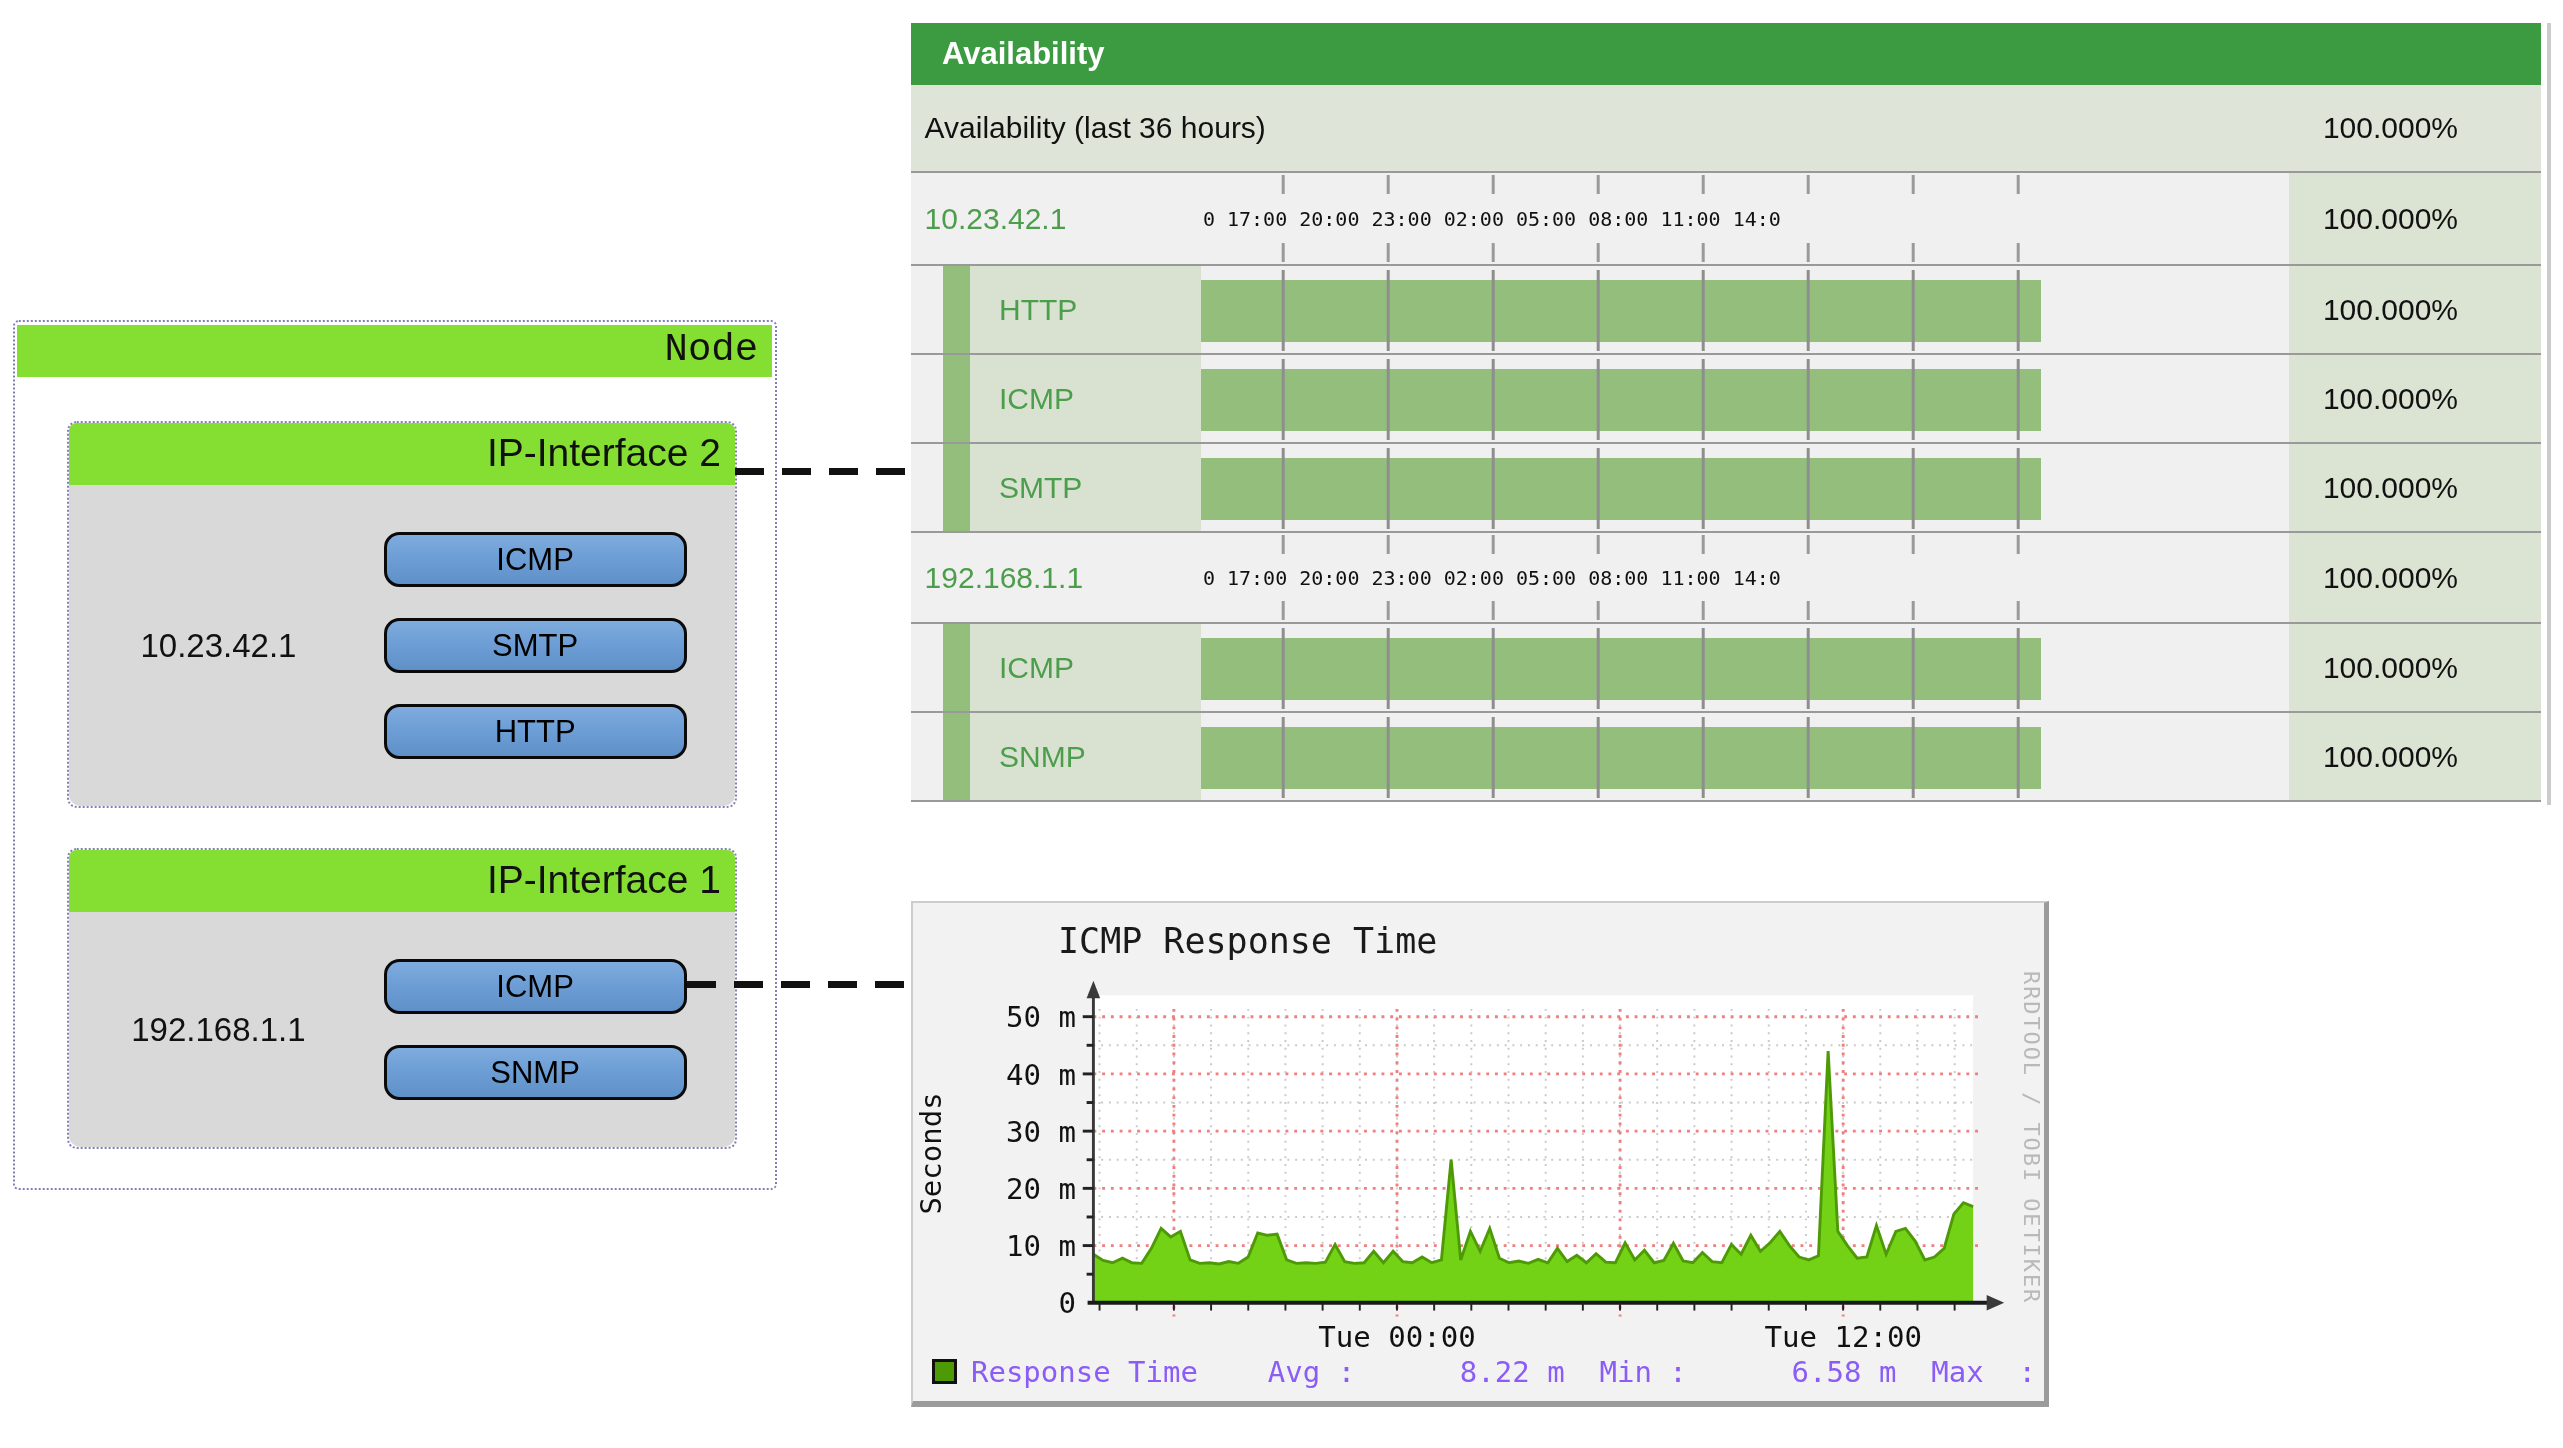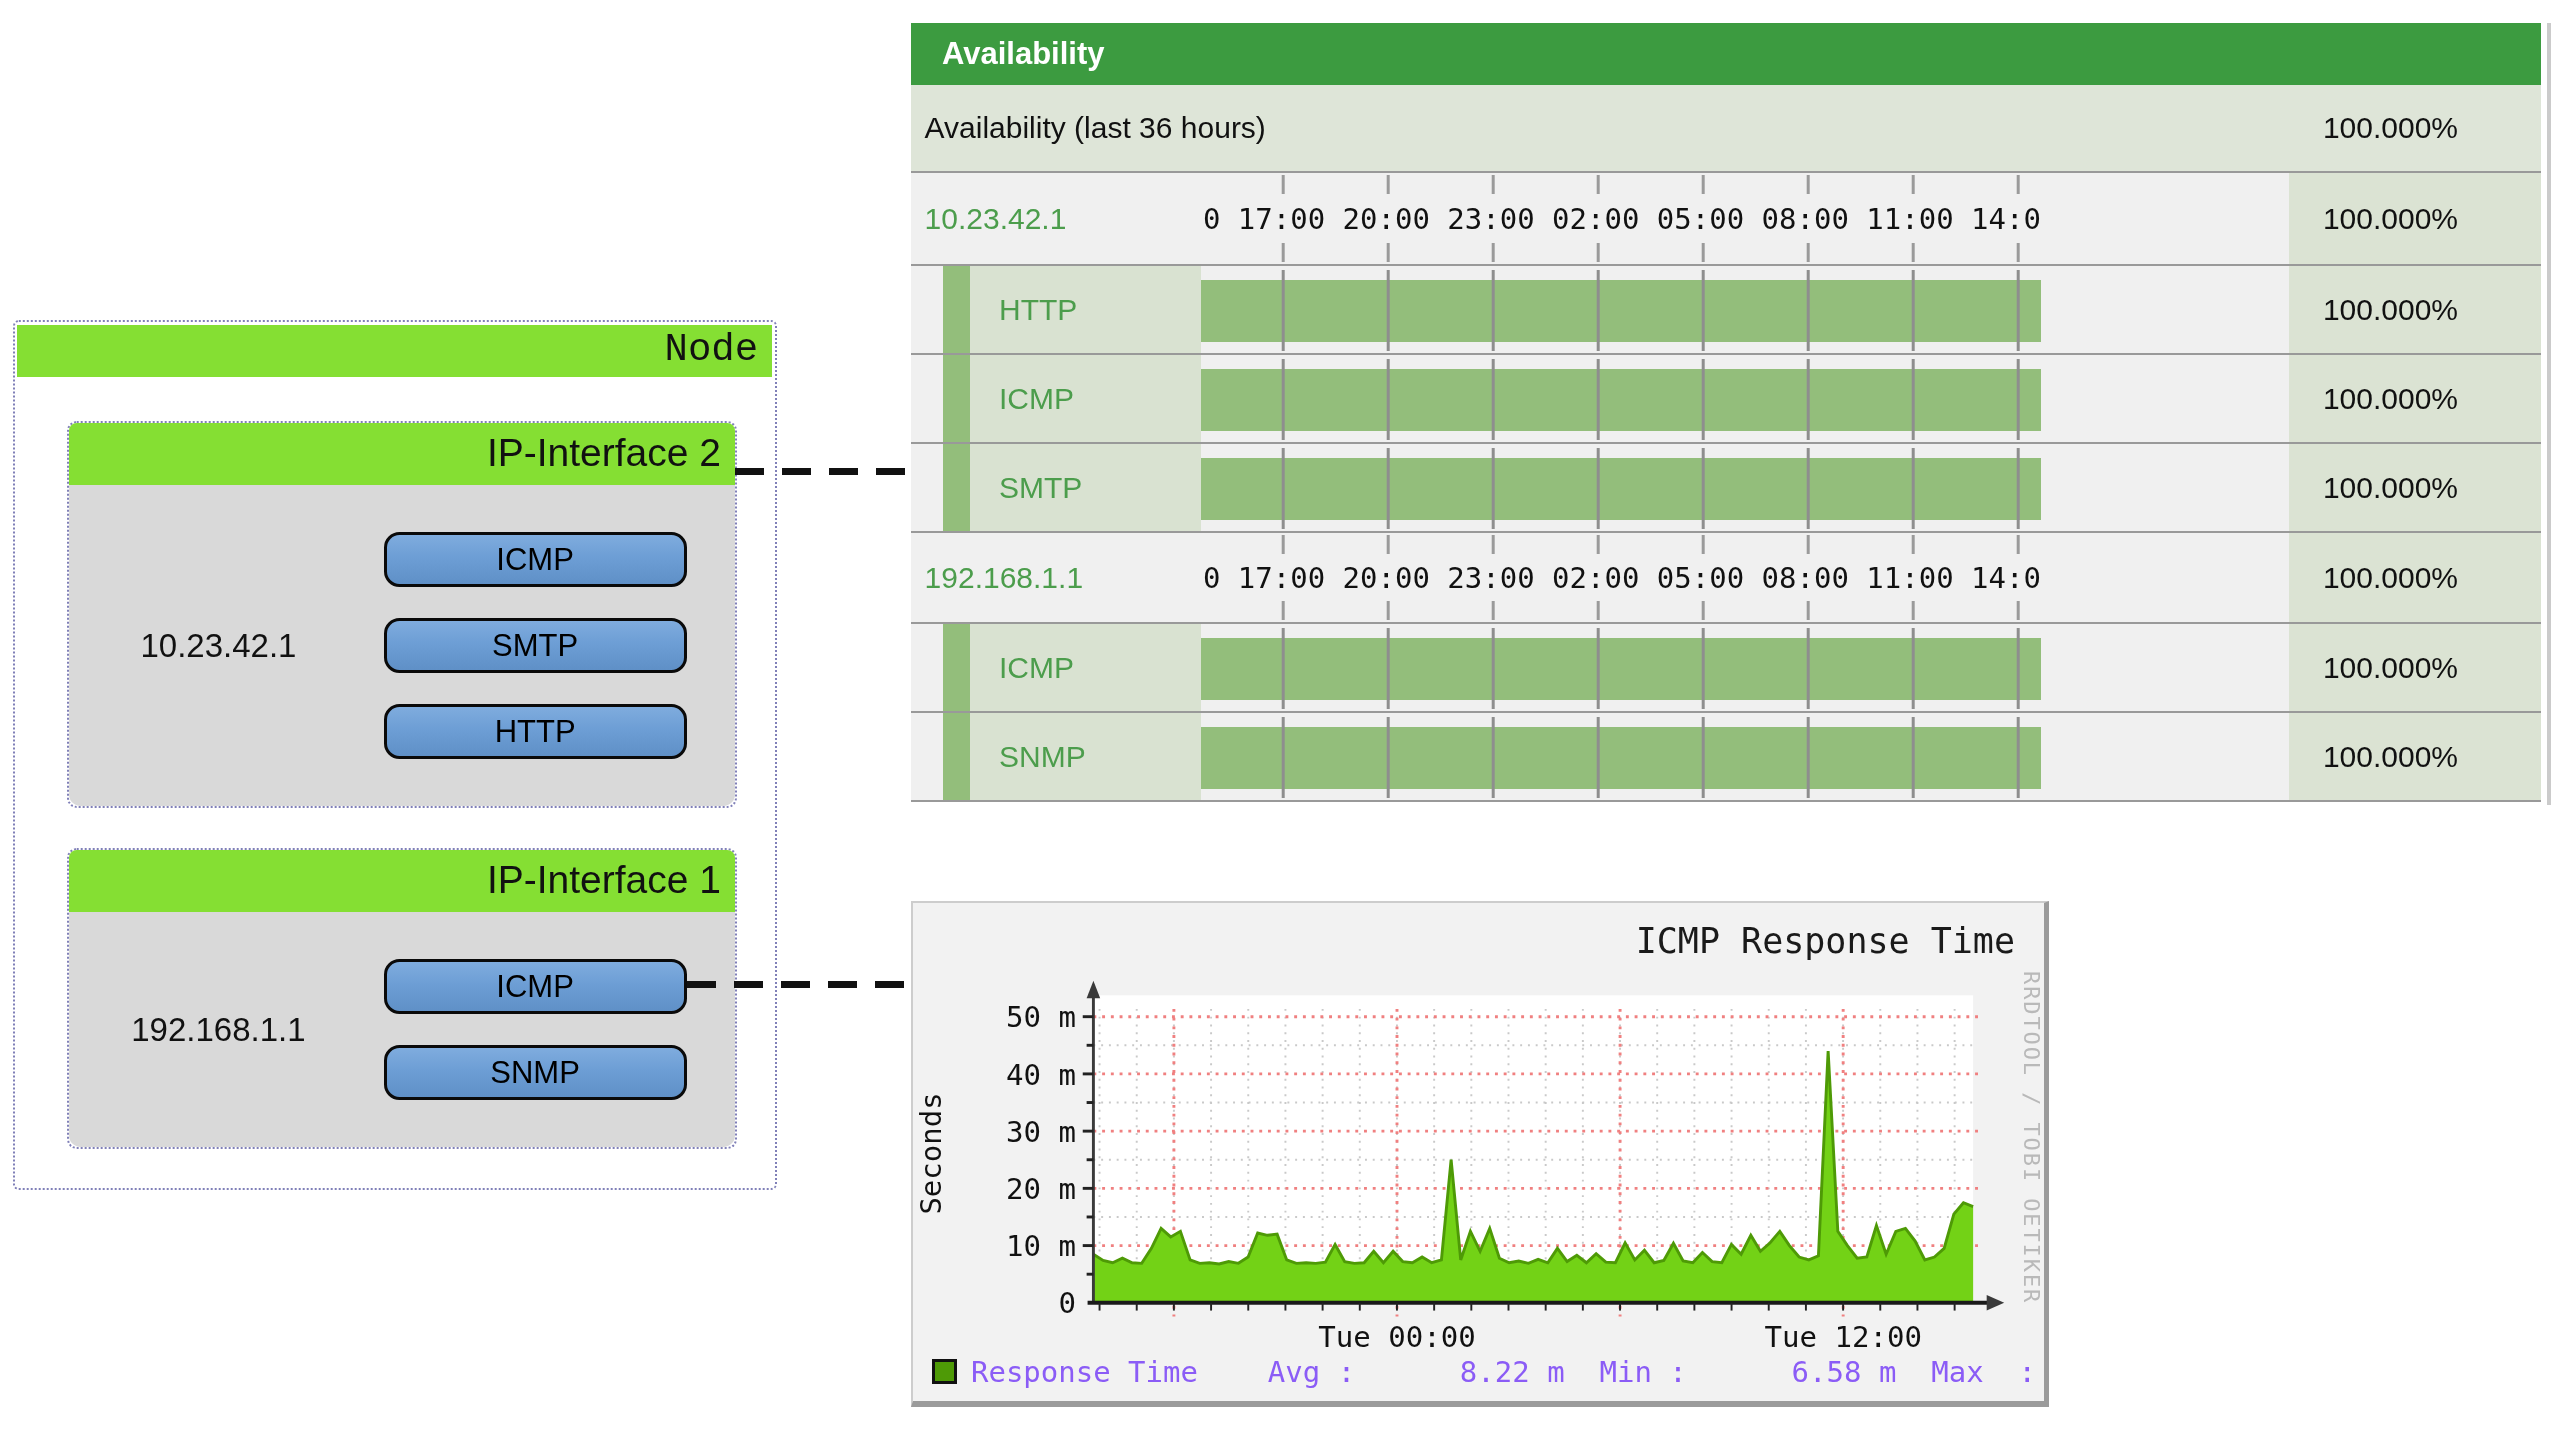--- a/index.html
+++ b/index.html
@@ -73,21 +73,21 @@
   .pct-cell {
     width:252px; display:flex; align-items:center; justify-content:flex-end;
     padding-right:83px; background:#DBE3D3; height:100%;
   }
   .row-summary .pct-cell { background:transparent; }
   .ip-cell { width:290px; display:flex; align-items:center; padding-left:13.6px; height:100%; }
   .ip-link { color:#4C9D4C; text-decoration:none; }
   .timeline-cell { width:1088px; position:relative; background:#F0F0F0; height:100%; }
   .time-text {
     position:absolute; left:1.9px; top:50%; transform:translateY(-50%);
-    font-family:"DejaVu Sans Mono", monospace; font-size:29px; color:#111; white-space:pre;
+    font-family:"DejaVu Sans Mono", monospace; font-size:20px; color:#111; white-space:pre;
   }
   .tickline {
     position:absolute; left:0; width:873px; height:19.4px;
     background:repeating-linear-gradient(90deg,transparent 0 102px,#9a9a9a 102px 105px);
     background-position:-21.3px 0;
   }
   .tickline.top { top:1.9px; } .tickline.bot { bottom:1.9px; }
   .indent-cell { width:32px; background:#F0F0F0; height:100%; }
   .stripe-cell { width:27px; background:#93BE7B; height:100%; }
   .svc-label-cell {
@@ -101,21 +101,21 @@
     background-position:-21.3px 0;
   }
 
   
   .chart-panel {
     position:absolute; left:911px; top:901px; width:1138px; height:506px;
     background:#F2F2F2; border:2.9px solid #CDCDCD;
     border-right:5.8px solid #9B9B9B; border-bottom:6.8px solid #9B9B9B;
   }
   .chart-title {
-    position:absolute; left:145px; right:29px; top:17.5px; text-align:right;
+    position:absolute; left:145px; right:29px; top:17.5px; text-align:left;
     font-family:"DejaVu Sans Mono", monospace; font-size:35px; color:#1a1a1a; white-space:pre;
   }
   .chart-watermark {
     position:absolute; right:0px; top:68px; height:388px;
     writing-mode:vertical-rl; font-family:"DejaVu Sans Mono", monospace;
     font-size:22px; letter-spacing:1.9px; color:#B9B9B9;
   }
   .chart-ylabel {
     position:absolute; left:-62px; top:236px; width:155px; height:29px;
     transform:rotate(-90deg); text-align:center;

